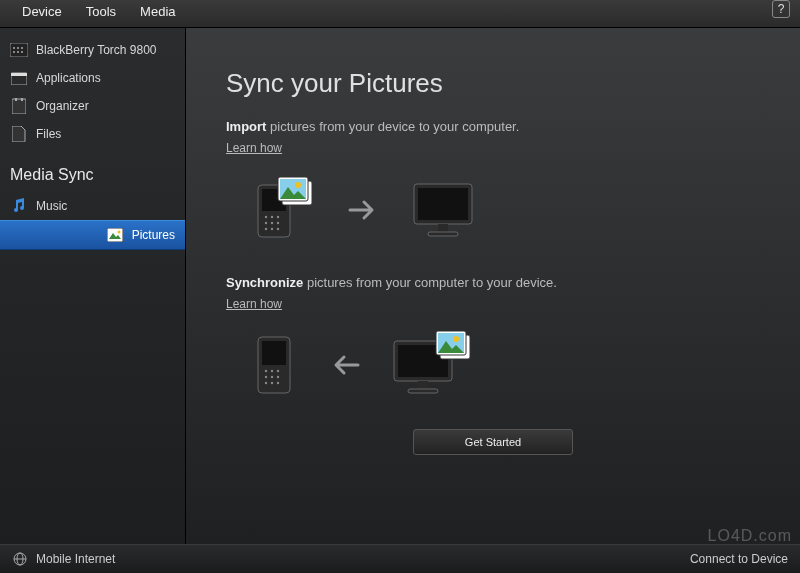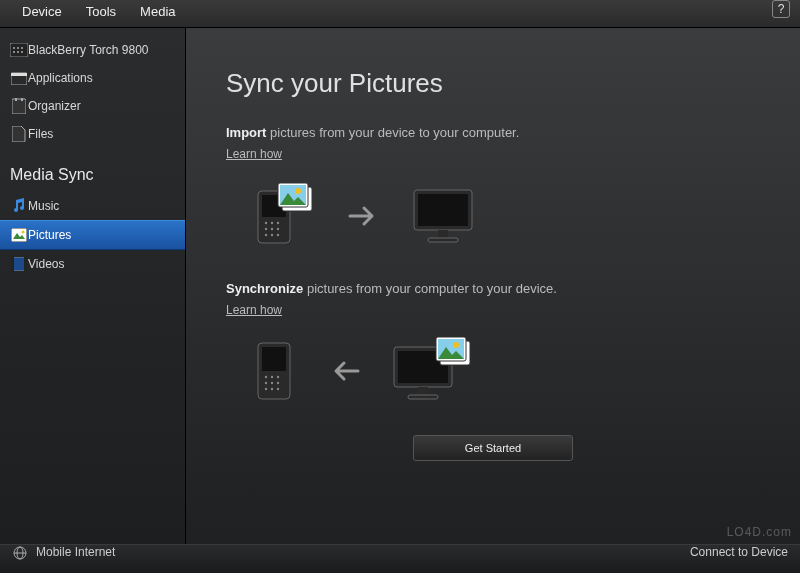--- a/index.html
+++ b/index.html
@@ -5,41 +5,41 @@
 * { margin: 0; padding: 0; box-sizing: border-box; font-family: Arial, Helvetica, sans-serif; }
 body { width: 800px; height: 573px; background: #000; color: #ccc; overflow: hidden; position: relative; }
 
 .menubar { height: 28px; background: linear-gradient(#3a3a3a,#2a2a2a); display: flex; padding: 0 10px; border-bottom: 1px solid #000; }
 .menubar .item { color: #eee; font-size: 13px; padding: 4px 12px; cursor: pointer; }
 .menubar .help { margin-left: auto; width: 18px; height: 18px; border: 1px solid #888; border-radius: 3px; display: flex; align-items: center; justify-content: center; font-size: 12px; color: #ddd; cursor: pointer; }
 
 .content { display: flex; height: 516px; background: linear-gradient(180deg,#3a3c3e 0%, #2a2b2d 60%, #1f2022 100%); }
 
 .sidebar { width: 186px; background: linear-gradient(180deg,#2b2c2e 0%,#242527 50%,#1d1e20 100%); border-right: 1px solid #000; padding-top: 8px; }
-.sidebar .row { display: flex; align-items: center; padding: 6px 10px; color: #d8d8d8; font-size: 12px; cursor: pointer; }
+.sidebar .row { display: flex; align-items: center; padding: 6px 10px; color: #d8d8d8; font-size: 12px; cursor: pointer; gap: 8px; }
 .sidebar .row.section-title { color: #e8e8e8; font-size: 16px; font-weight: normal; padding-top: 18px; padding-bottom: 8px; cursor: default; }
-.sidebar .row.selected { background: linear-gradient(#2a72c8,#1a52a0); color: #fff; border-top: 1px solid #3a8ae0; border-bottom: 1px solid #0a3a78; }
+.sidebar .row.selected { background: linear-gradient(#2a72c8,#1a52a0); color: #fff; border-top: 1px solid #3a8ae0; border-bottom: 1px solid #0a3a78; justify-content: flex-end; }
 .sidebar .ic { width: 18px; height: 16px; display: inline-flex; align-items: center; justify-content: center; }
 
 .main { flex: 1; padding: 40px 40px 10px 40px; position: relative; }
-.main h1 { color: #e0e0e0; font-weight: normal; font-size: 26px; margin-bottom: 26px; }
+.main h1 { color: #e0e0e0; font-weight: normal; font-size: 26px; margin-bottom: 20px; }
 .block { margin-bottom: 30px; }
 .block .desc { color: #bbb; font-size: 13px; margin-bottom: 4px; }
 .block .desc b { color: #eee; font-weight: bold; }
 .block .learn { color: #bbb; font-size: 12px; text-decoration: underline; cursor: pointer; display: inline-block; margin-bottom: 20px; text-align: center; }
 .illus { display: flex; align-items: center; gap: 28px; padding-left: 24px; }
 .illus .arrow { font-size: 28px; color: #888; }
 
 .getstarted { display: block; margin: 10px auto 0 auto; width: 160px; height: 26px; background: linear-gradient(#3a3a3a,#222); border: 1px solid #555; border-radius: 3px; color: #eee; font-size: 11px; cursor: pointer; }
 
-.footer { position: absolute; bottom: 0; left: 0; right: 0; height: 29px; background: linear-gradient(#2a2b2d,#1a1b1c); border-top: 1px solid #3a3a3a; display: flex; padding: 0 12px; color: #ccc; font-size: 12px; }
+.footer { position: absolute; bottom: 0; left: 0; right: 0; height: 29px; background: linear-gradient(#2a2b2d,#1a1b1c); border-top: 1px solid #3a3a3a; display: flex; align-items: center; padding: 0 12px; color: #ccc; font-size: 12px; }
 .footer .right { margin-left: auto; cursor: pointer; }
 .footer .ic { width: 16px; height: 16px; margin-right: 8px; display: inline-flex; align-items: center; justify-content: center; }
 
-.watermark { position: absolute; right: 8px; bottom: 34px; color: rgba(255,255,255,0.25); font-size: 12px; letter-spacing: 1px; pointer-events: none; }
+.watermark { position: absolute; right: 8px; bottom: 28px; color: rgba(255,255,255,0.25); font-size: 16px; letter-spacing: 1px; pointer-events: none; }
 
 svg { display: block; }
 </style>
 </head>
 <body>
 
 <div class="menubar">
   <div class="item">Device</div>
   <div class="item">Tools</div>
   <div class="item">Media</div>
@@ -112,30 +112,20 @@
       <span class="ic">
         <svg width="16" height="14" viewBox="0 0 16 14">
             <rect x="0" y="0" width="16" height="14" rx="1" fill="#fff" stroke="#333"></rect>
             <polygon points="2,11 6,5 9,9 11,7 14,11" fill="#3a8a3a"></polygon>
             <circle cx="12" cy="4" r="1.5" fill="#f0c020"></circle>
           </svg>
       </span>
       <span>Pictures</span>
     </div>
 
-    <div class="row">
-      <span class="ic">
-        <svg width="16" height="14" viewBox="0 0 16 14">
-            <rect x="0" y="0" width="16" height="14" rx="1" fill="#1a4a8a" stroke="#888"></rect>
-            <rect x="0" y="0" width="3" height="14" fill="#222"></rect>
-            <rect x="13" y="0" width="3" height="14" fill="#222"></rect>
-          </svg>
-      </span>
-      <span>Videos</span>
-    </div>
 
   </div>
 
   <div class="main">
     <h1>Sync your Pictures</h1>
 
     <div class="block">
       <div class="desc">
         <b>Import</b><span> pictures from your device to your computer.</span>
       </div>

